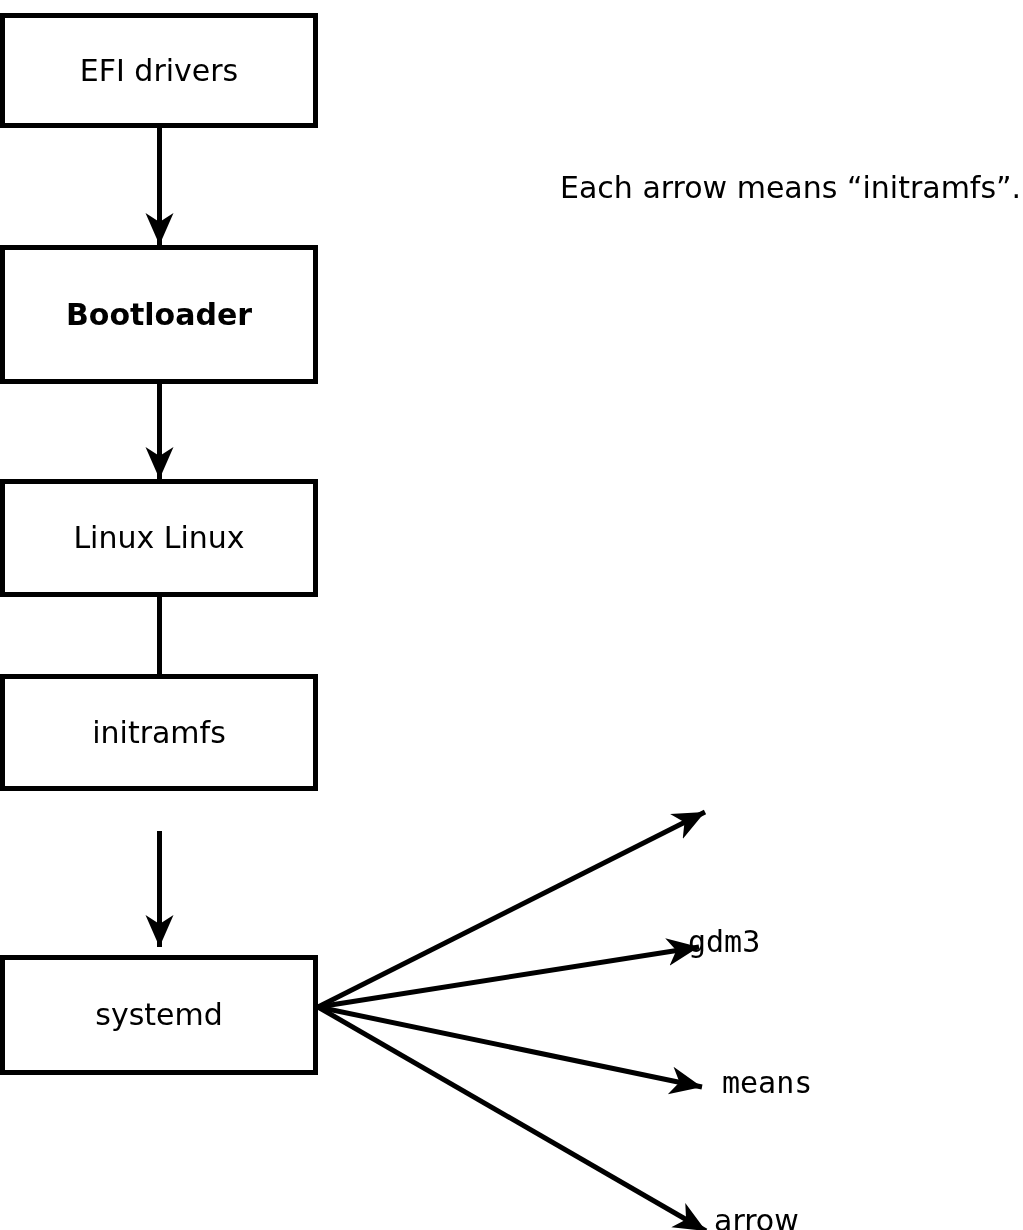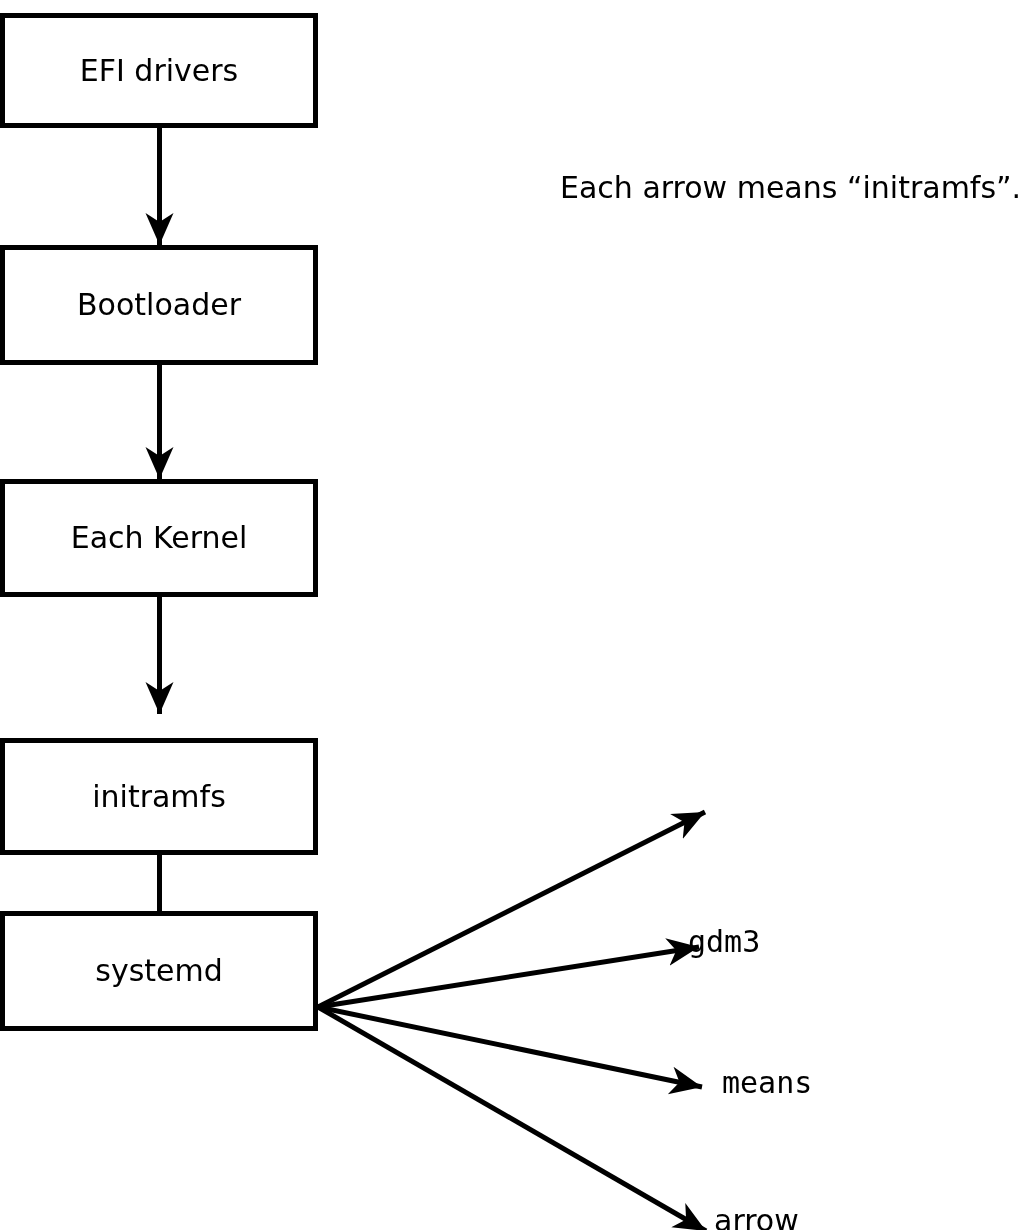--- a/index.html
+++ b/index.html
@@ -32,24 +32,24 @@
     border: 5px solid #000000;
     background: #ffffff;
     display: flex;
     align-items: center;
     justify-content: center;
     font-size: 30px;
     line-height: 1;
     color: #000000;
   }
   .node-efi       { top: 4px;   height: 115px; }
-  .node-boot      { top: 236px; height: 120px; }
+  .node-boot      { top: 236px; height: 139px; font-weight: bold; }
   .node-kernel    { top: 470px; height: 118px; }
-  .node-initramfs { top: 729px; height: 117px; }
-  .node-systemd   { top: 902px; height: 120px; text-align: right; }
+  .node-initramfs { top: 665px; height: 117px; }
+  .node-systemd   { top: 946px; height: 120px; text-align: right; }
   .note {
     position: absolute;
     left: 560px;
     top: 161px;
     font-size: 30px;
     line-height: 36px;
     white-space: nowrap;
   }
   .svc {
     position: absolute;
@@ -87,21 +87,21 @@
     <line x1="318" y1="998" x2="706" y2="1222" stroke="#000000" stroke-width="5" marker-end="url(#dart)"></line>
   </svg>
 
   <div class="node node-efi">
     <span>EFI drivers</span>
   </div>
   <div class="node node-boot">
     <span>Bootloader</span>
   </div>
   <div class="node node-kernel">
-    <span>Each Kernel</span>
+    <span>Linux Linux</span>
   </div>
   <div class="node node-initramfs">
     <span>initramfs</span>
   </div>
   <div class="node node-systemd">
     <span>systemd</span>
   </div>
 
   <div class="note">Each arrow means “initramfs”.</div>
 

